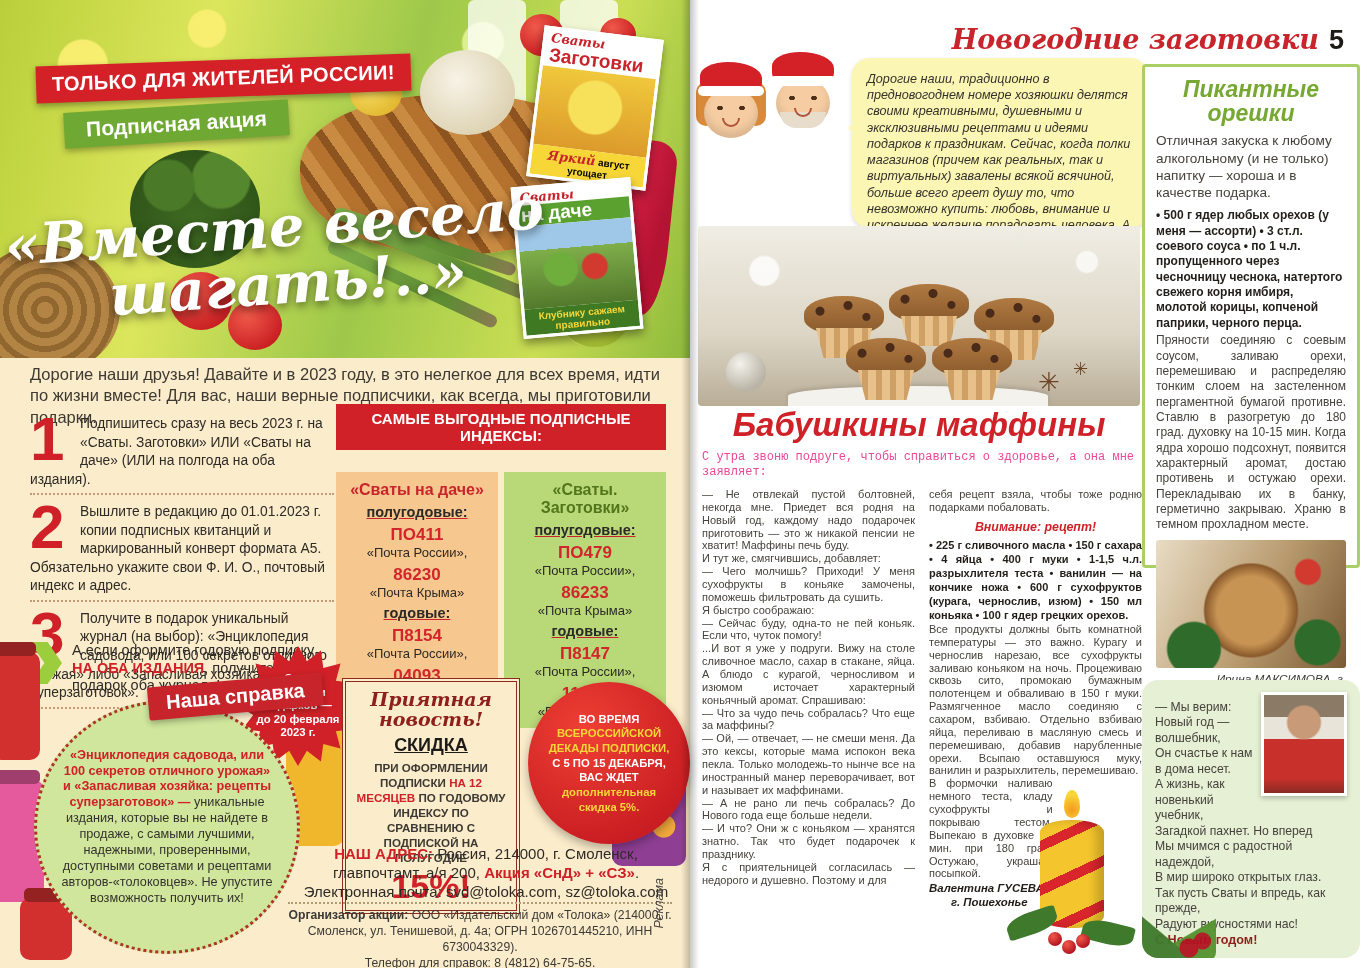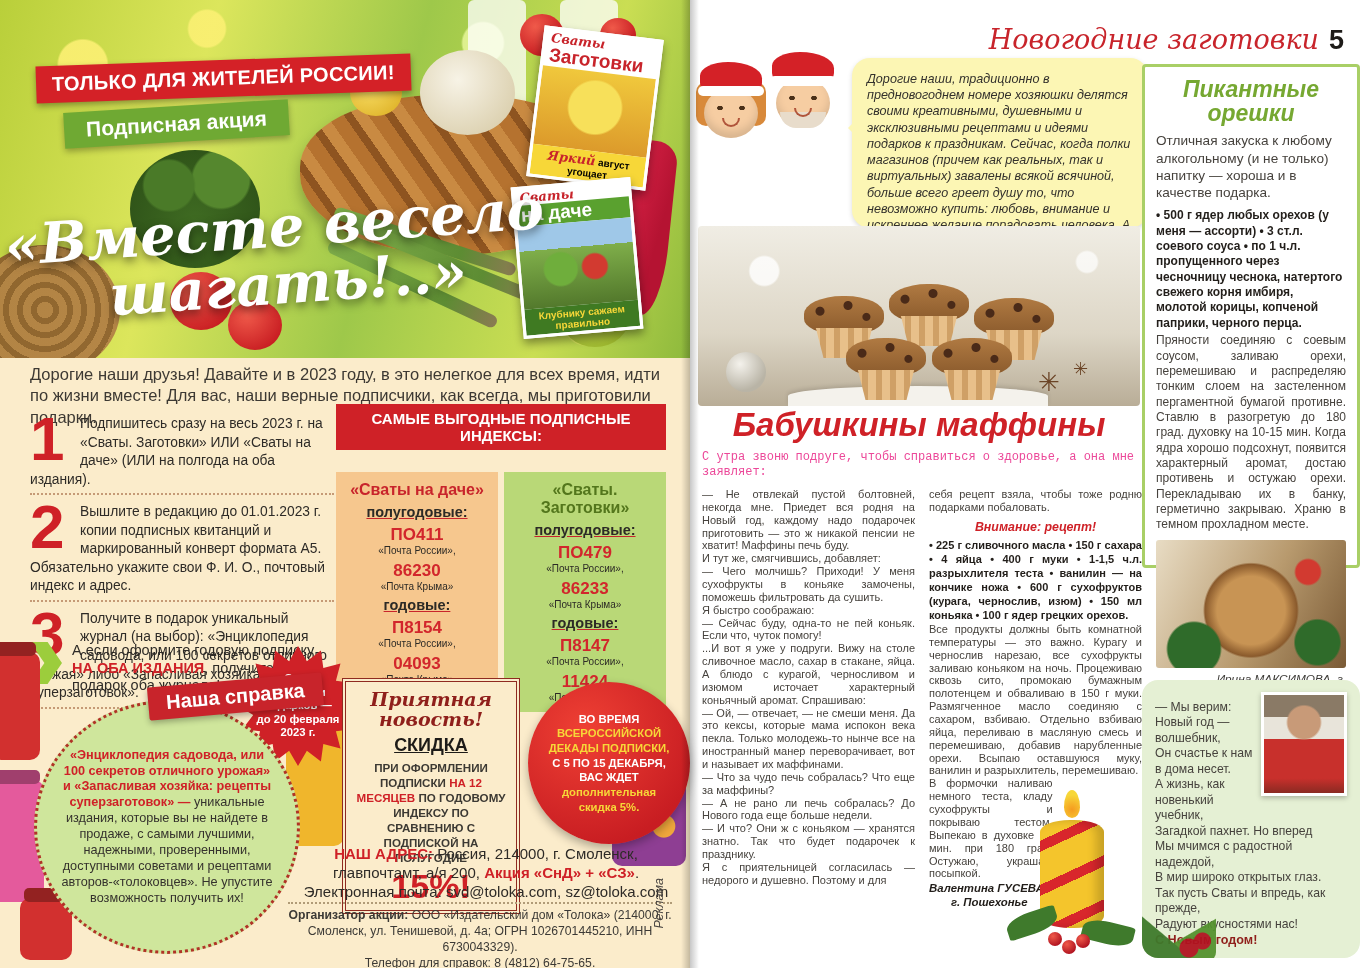--- a/index.html
+++ b/index.html
@@ -73,21 +73,21 @@
   .indices .ihead { background:#cf2127; color:#fff; font-weight:bold; font-size:15px; text-align:center; padding:6px 4px; }
   .ipanels { display:flex; gap:6px; margin-top:22px; }
   .ipanel { flex:1; text-align:center; padding:9px 4px; }
   .ipanel.orange { background:#f6c78e; }
   .ipanel.green { background:#b9d877; }
   .ipanel .ptitle { font-weight:bold; font-size:16px; margin-bottom:4px; }
   .ipanel.orange .ptitle { color:#c8242b; }
   .ipanel.green .ptitle { color:#53761c; }
   .ipanel .plabel { font-weight:bold; font-size:14.5px; color:#2c2a26; text-decoration:underline; text-decoration-color:#c8242b; margin:5px 0 3px; }
   .ipanel .pcode { font-weight:bold; font-size:17px; color:#d2262c; margin-top:5px; }
-  .ipanel .ppost { font-size:10px; color:#2c2a26; }
+  .ipanel .ppost { font-size:13px; color:#2c2a26; }
 
   .spravka-ribbon { position:absolute; left:148px; top:680px; background:#c8242b; color:#fff; font-weight:bold;
     font-size:20px; padding:5px 18px; transform:rotate(-5deg); z-index:4; box-shadow:0 3px 6px rgba(0,0,0,.3); border-radius:2px; }
   .spravka-circle { position:absolute; left:34px; top:700px; width:266px; height:254px; border-radius:50%;
     background:#cfe69c; border:3px dotted #b03326; z-index:3; display:flex; align-items:center; }
   .spravka-circle .stext { padding:20px 22px; font-size:12.7px; line-height:1.25; text-align:center; color:#35322d; }
 
   .starburst { position:absolute; left:238px; top:646px; width:120px; height:120px; background:#cf2127; z-index:2;
     clip-path:polygon(100% 50%,87.3% 57.4%,96.2% 69.1%,81.6% 71.1%,85.4% 85.4%,71.1% 81.6%,69.1% 96.2%,57.4% 87.3%,50% 100%,42.6% 87.3%,30.9% 96.2%,28.9% 81.6%,14.6% 85.4%,18.4% 71.1%,3.8% 69.1%,12.7% 57.4%,0 50%,12.7% 42.6%,3.8% 30.9%,18.4% 28.9%,14.6% 14.6%,28.9% 18.4%,30.9% 3.8%,42.6% 12.7%,50% 0,57.4% 12.7%,69.1% 3.8%,71.1% 18.4%,85.4% 14.6%,81.6% 28.9%,96.2% 30.9%,87.3% 42.6%);
     display:flex; align-items:center; justify-content:center; }
@@ -121,21 +121,21 @@
   .jar::before { content:""; position:absolute; left:8%; top:-10px; width:84%; height:14px; border-radius:5px; background:inherit; filter:brightness(.7); }
 
   
   .gutter { position:absolute; left:681px; top:0; width:18px; height:968px; z-index:5;
     background:linear-gradient(90deg, rgba(0,0,0,0) 0%, rgba(0,0,0,.22) 50%, rgba(0,0,0,0) 100%); }
 
   
   #right-page { position:absolute; left:690px; top:0; width:678px; height:968px; background:#fff; }
 
   .rp-header { position:absolute; top:24px; right:24px; display:flex; align-items:baseline; gap:10px; }
-  .rp-header .rtitle { font-family:"DejaVu Serif",serif; font-style:italic; font-weight:normal; color:#c8242b; font-size:27px;margin-left:12px; }
+  .rp-header .rtitle { font-family:"DejaVu Serif",serif; font-style:italic; font-weight:bold; color:#c8242b; font-size:27px;margin-left:12px; }
   .rp-header .rnum { font-weight:bold; font-size:27px; color:#1d1b18; }
 
   .santas { position:absolute; left:10px; top:52px; width:150px; height:160px; }
   .santa { position:absolute; width:64px; height:84px; }
   .santa .face { position:absolute; left:4px; top:26px; width:54px; height:50px; border-radius:50%; background:#f6cda2; box-shadow:inset 0 -6px 8px rgba(0,0,0,.12); }
   .santa .hat { position:absolute; left:0; top:0; width:62px; height:30px; border-radius:50% 60% 10px 10px; background:#d42127; }
   .santa .hatband { position:absolute; left:-2px; top:24px; width:66px; height:10px; border-radius:6px; background:#fff; }
   .santa .pom { position:absolute; width:14px; height:14px; border-radius:50%; background:#fff; right:-6px; top:-4px; }
   .santa .eyes { position:absolute; left:16px; top:44px; width:30px; height:4px;
     background:radial-gradient(circle at 4px 2px,#4a3018 0 2.5px,transparent 3px), radial-gradient(circle at 26px 2px,#4a3018 0 2.5px,transparent 3px); }
@@ -442,22 +442,22 @@
     <p class="mintro">С утра звоню подруге, чтобы справиться о здоровье, а она мне заявляет:</p>
 
     <div class="mcols">
       <div class="mcol">
         <p>— Не отвлекай пустой болтовней, некогда мне. Приедет вся родня на Новый год, каждому надо подарочек приготовить — это ж никакой пенсии не хватит! Маффины печь буду.</p>
         <p>И тут же, смягчившись, добавляет:</p>
         <p>— Чего молчишь? Приходи! У меня сухофрукты в коньяке замочены, поможешь фильтровать да сушить.</p>
         <p>Я быстро соображаю:</p>
         <p>— Сейчас буду, одна-то не пей коньяк. Если что, чуток помогу!</p>
         <p>...И вот я уже у подруги. Вижу на столе сливочное масло, сахар в стакане, яйца. А блюдо с курагой, черносливом и изюмом источает характерный коньячный аромат. Спрашиваю:</p>
+        <p>— Что за чудо печь собралась? Что еще за маффины?</p>
         <p>— Ой, — отвечает, — не смеши меня. Да это кексы, которые мама испокон века пекла. Только молодежь-то нынче все на иностранный манер переворачивает, вот и называет их маффинами.</p>
-        <p>— Что за чудо печь собралась? Что еще за маффины?</p>
         <p>— А не рано ли печь собралась? До Нового года еще больше недели.</p>
         <p>— И что? Они ж с коньяком — хранятся знатно. Так что будет подарочек к празднику.</p>
         <p>Я с приятельницей согласилась — недорого и душевно. Поэтому и для</p>
       </div>
       <div class="mcol">
         <p>себя рецепт взяла, чтобы тоже родню подарками побаловать.</p>
         <p class="recipe-label">Внимание: рецепт!</p>
         <p class="ingredients">• 225 г сливочного масла • 150 г сахара • 4 яйца • 400 г муки • 1-1,5 ч.л. разрыхлителя теста • ванилин — на кончике ножа • 600 г сухофруктов (курага, чернослив, изюм) • 150 мл коньяка • 100 г ядер грецких орехов.</p>
         <p>Все продукты должны быть комнатной температуры — это важно. Курагу и чернослив нарезаю, все сухофрукты заливаю коньяком на ночь. Процеживаю сквозь сито, промокаю бумажным полотенцем и обваливаю в 150 г муки. Размягченное масло соединяю с сахаром, взбиваю. Отдельно взбиваю яйца, переливаю в масляную смесь и перемешиваю, добавив нарубленные орехи. Всыпаю оставшуюся муку, ванилин и разрыхлитель, перемешиваю.</p>
         <p class="method2">В формочки наливаю немного теста, кладу сухофрукты и покрываю тестом. Выпекаю в духовке 30 мин. при 180 град. Остужаю, украшаю посыпкой.</p>

